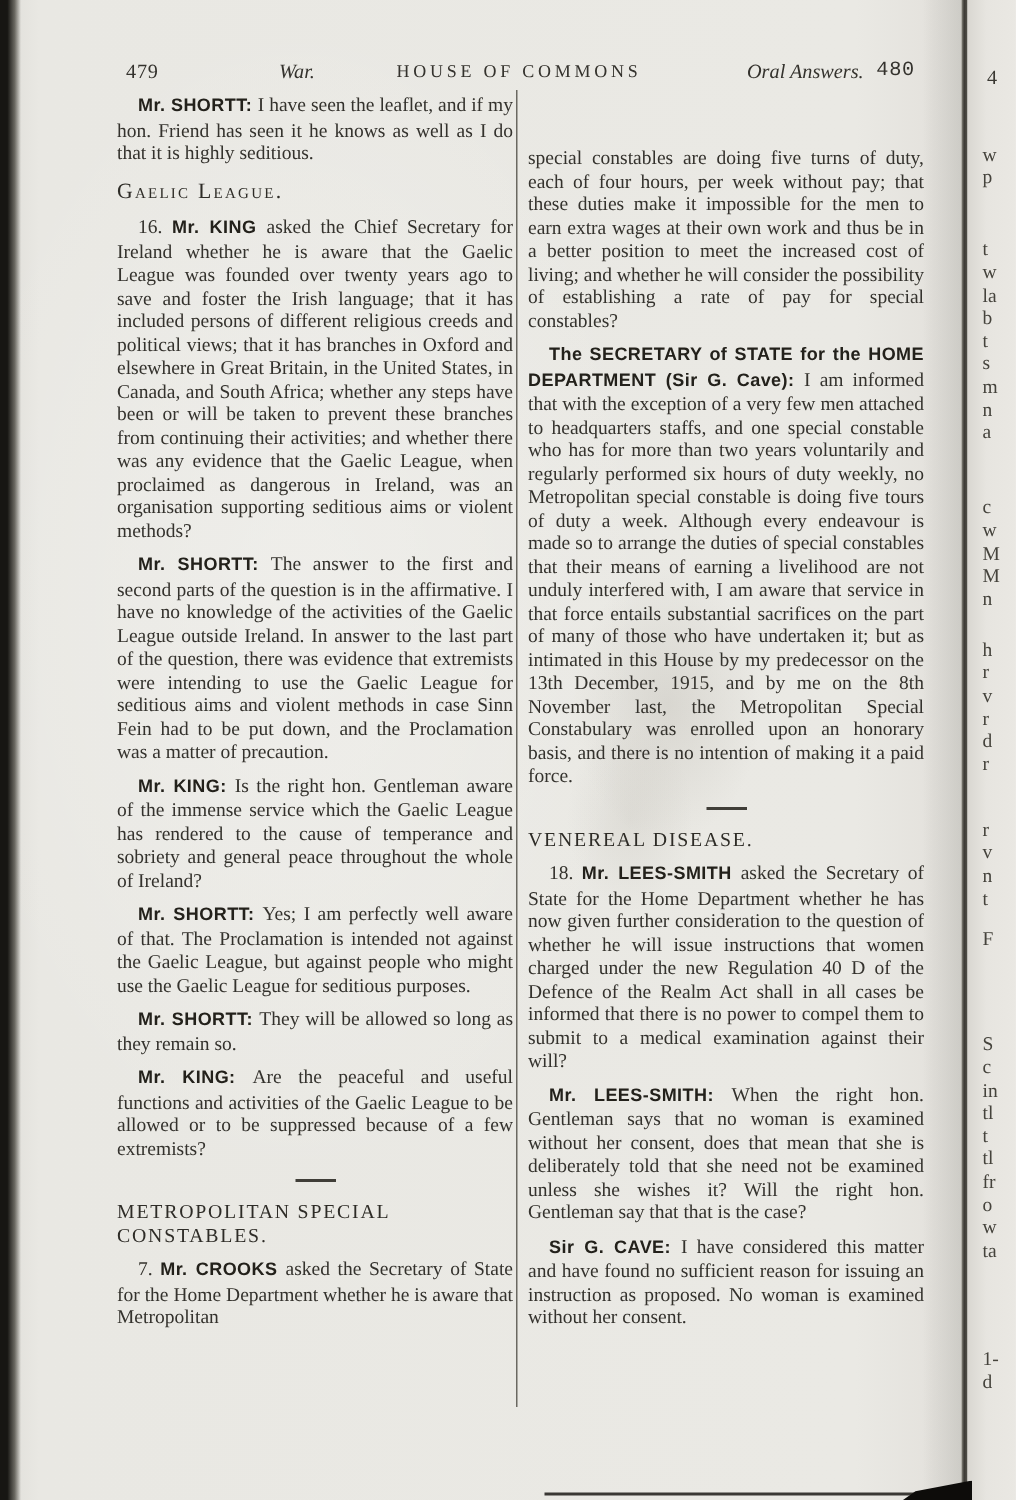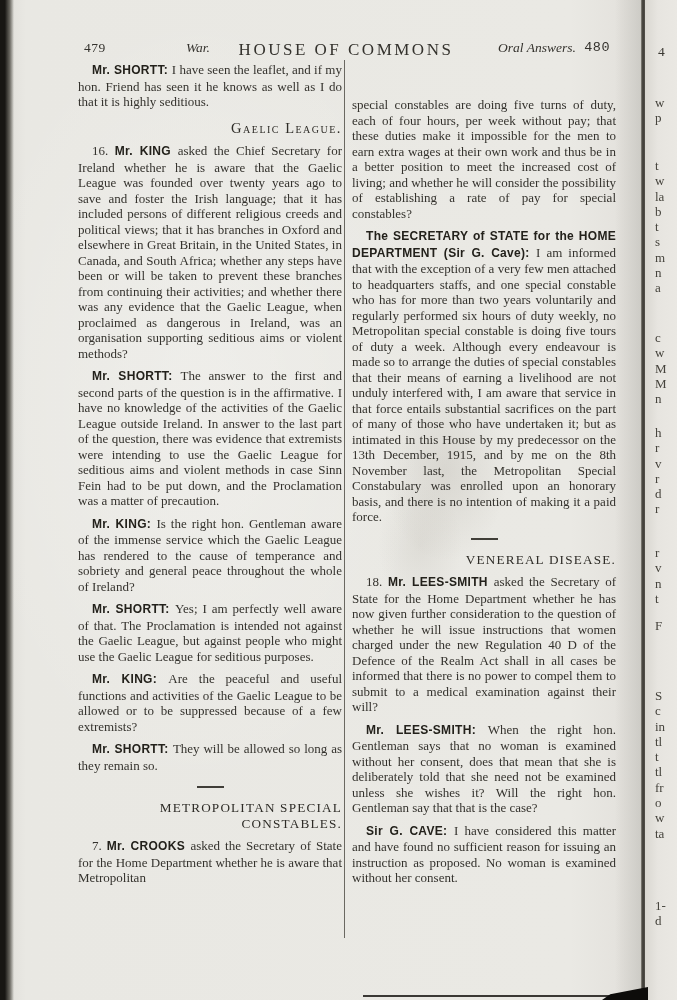--- a/index.html
+++ b/index.html
@@ -22,30 +22,30 @@
     background:linear-gradient(90deg,#171613 0,#171613 35%,#6b6962 70%,rgba(110,108,100,0) 100%);
   }
   
   .page-header{position:absolute;left:78px;top:40px;width:536px;height:18px;font-size:13.5px;}
   .page-header .pagenum{position:absolute;top:0;letter-spacing:.5px;}
   .pagenum.pn-left{left:6px;}
   .pagenum.pn-right{right:4px;font-family:Liberation Mono, monospace;}
   .running{position:absolute;top:0;font-style:italic;}
   .run-left{left:108px;}
   .run-right{left:372px;margin-left:48px;}
-  .main-title{position:absolute;top:0;left:0;width:100%;text-align:center;letter-spacing:2.5px;font-size:17px;}
+  .main-title{position:absolute;top:0;left:0;width:100%;text-align:center;letter-spacing:2.5px;font-size:12px;}
   
   .col{position:absolute;top:62px;width:264px;text-align:justify;font-size:13px;line-height:15.5px;}
   .col-left{left:78px;}
   .col-right{left:352px;}
   .col-divider{position:absolute;left:344px;top:60px;width:1px;height:878px;background:#6a6861;}
   .para{margin:0 0 7px 0;text-indent:14px;}
   .para.noindent{text-indent:0;margin-top:35px;}
   .speaker{font-family:"Liberation Sans",sans-serif;font-weight:bold;font-size:12px;letter-spacing:.3px;color:#23211b;}
-  .heading{ text-align:right;text-indent:0;margin:11px 0 7px 0;letter-spacing:1.2px;font-size:13.2px;color:#2e2c27;}
+  .heading{ text-align:left;text-indent:0;margin:11px 0 7px 0;letter-spacing:1.2px;font-size:13.2px;color:#2e2c27;}
   .heading.smallcaps{font-variant-caps:small-caps;letter-spacing:1.5px;font-size:14.5px;}
   .section-rule{width:27px;height:2px;background:#403e38;margin:13px auto 12px auto;}
   
   .gutter{
     position:absolute;left:641px;top:0;width:4px;height:1000px;
     background:linear-gradient(90deg,#8a887f 0,#3c3a35 45%,#54524b 100%);
   }
   .gutter-shade{
     position:absolute;left:615px;top:0;width:26px;height:1000px;
     background:linear-gradient(90deg,rgba(90,88,80,0) 0,rgba(90,88,80,.18) 100%);
@@ -76,22 +76,22 @@
     <span class="pagenum pn-right">480</span>
   </header>
 
   <div class="col col-left" id="col-left">
       <p class="para"><span class="speaker">Mr. SHORTT: </span><span class="body-text">I have seen the leaflet, and if my hon. Friend has seen it he knows as well as I do that it is highly seditious.</span></p>
       <div class="heading smallcaps">Gaelic League.</div>
       <p class="para"><span class="body-text">16. </span><span class="speaker">Mr. KING </span><span class="body-text">asked the Chief Secretary for Ireland whether he is aware that the Gaelic League was founded over twenty years ago to save and foster the Irish language; that it has included persons of different religious creeds and political views; that it has branches in Oxford and elsewhere in Great Britain, in the United States, in Canada, and South Africa; whether any steps have been or will be taken to prevent these branches from continuing their activities; and whether there was any evidence that the Gaelic League, when proclaimed as dangerous in Ireland, was an organisation supporting seditious aims or violent methods?</span></p>
       <p class="para"><span class="speaker">Mr. SHORTT: </span><span class="body-text">The answer to the first and second parts of the question is in the affirmative. I have no knowledge of the activities of the Gaelic League outside Ireland. In answer to the last part of the question, there was evidence that extremists were intending to use the Gaelic League for seditious aims and violent methods in case Sinn Fein had to be put down, and the Proclamation was a matter of precaution.</span></p>
       <p class="para"><span class="speaker">Mr. KING: </span><span class="body-text">Is the right hon. Gentleman aware of the immense service which the Gaelic League has rendered to the cause of temperance and sobriety and general peace throughout the whole of Ireland?</span></p>
       <p class="para"><span class="speaker">Mr. SHORTT: </span><span class="body-text">Yes; I am perfectly well aware of that. The Proclamation is intended not against the Gaelic League, but against people who might use the Gaelic League for seditious purposes.</span></p>
+      <p class="para"><span class="speaker">Mr. SHORTT: </span><span class="body-text">They will be allowed so long as they remain so.</span></p>
       <p class="para"><span class="speaker">Mr. KING: </span><span class="body-text">Are the peaceful and useful functions and activities of the Gaelic League to be allowed or to be suppressed because of a few extremists?</span></p>
-      <p class="para"><span class="speaker">Mr. SHORTT: </span><span class="body-text">They will be allowed so long as they remain so.</span></p>
       <div class="section-rule"></div>
       <div class="heading">METROPOLITAN SPECIAL CONSTABLES.</div>
       <p class="para"><span class="body-text">7. </span><span class="speaker">Mr. CROOKS </span><span class="body-text">asked the Secretary of State for the Home Department whether he is aware that Metropolitan</span></p>
     </div>
   <div class="col-divider"></div>
   <div class="col col-right" id="col-right">
       <p class="para noindent"><span class="body-text">special constables are doing five turns of duty, each of four hours, per week without pay; that these duties make it impossible for the men to earn extra wages at their own work and thus be in a better position to meet the increased cost of living; and whether he will consider the possibility of establishing a rate of pay for special constables?</span></p>
       <p class="para"><span class="speaker">The SECRETARY of STATE for the HOME DEPARTMENT (Sir G. Cave): </span><span class="body-text">I am informed that with the exception of a very few men attached to headquarters staffs, and one special constable who has for more than two years voluntarily and regularly performed six hours of duty weekly, no Metropolitan special constable is doing five tours of duty a week. Although every endeavour is made so to arrange the duties of special constables that their means of earning a livelihood are not unduly interfered with, I am aware that service in that force entails substantial sacrifices on the part of many of those who have undertaken it; but as intimated in this House by my predecessor on the 13th December, 1915, and by me on the 8th November last, the Metropolitan Special Constabulary was enrolled upon an honorary basis, and there is no intention of making it a paid force.</span></p>
       <div class="section-rule"></div>
       <div class="heading">VENEREAL DISEASE.</div>

